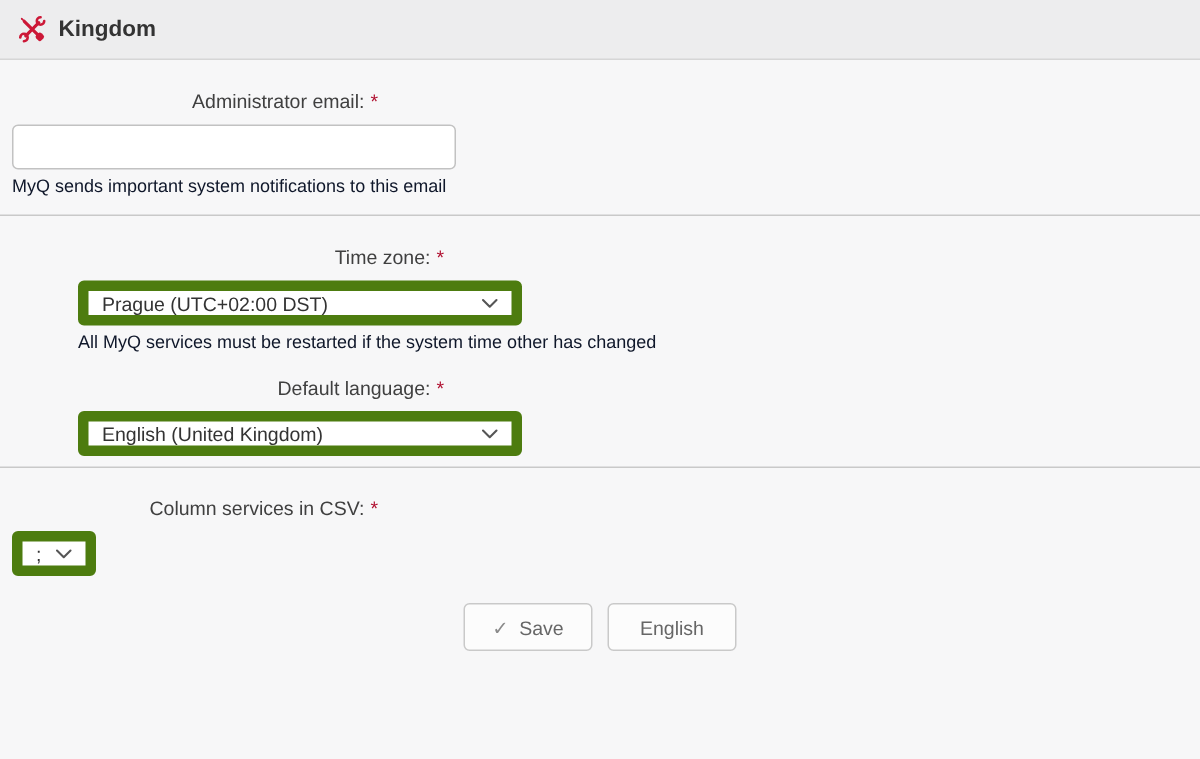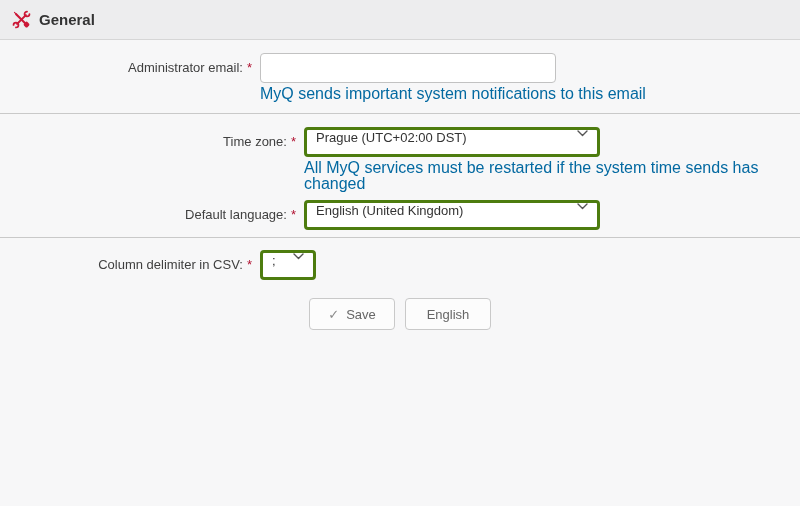--- a/index.html
+++ b/index.html
@@ -12,39 +12,39 @@
             display:flex; align-items:center; padding:0 12px; gap:8px; }
   .header .title { font-size:15px; font-weight:bold; color:#333; }
 
   
   .divider { border-top:1px solid #c9c9c9; }
   .section1 { padding:13px 0 11px 0; }
   .section2 { padding:13px 0 7px 0;margin-left:44px; }
   .section3 { padding:12px 0 0 0; }
 
   
-  .row { display:flex; align-items:flex-start; margin-bottom:8px; }
+  .row { display:flex; align-items:flex-start; margin-bottom:8px;flex-direction:column; }
   .row:last-child { margin-bottom:0; }
   .label-cell { width:252px; text-align:right; line-height:30px; font-size:13px;
                 color:#404040; flex:none; white-space:nowrap; }
   .req { color:#b01030; margin-left:4px; font-size:13px; }
   .field-cell { margin-left:8px; }
 
   .tinput { width:296px; height:30px; border:1px solid #c2c2c2; border-radius:4px;
             background:#fff; padding:0 8px; font-family:"Liberation Sans", sans-serif;
             font-size:13px; color:#333; outline:none; }
   .tinput.small { width:58px; }
 
-  .select { width:296px; height:30px; border:3px solid #4d7c0f; border-radius:4px;
-            background:#fff; padding:0 9px; display:flex; align-items:flex-start;
+  .select { width:296px; height:30px; border:7px solid #4d7c0f; border-radius:4px;
+            background:#fff; padding:0 9px; display:flex; align-items:center;
             justify-content:space-between; font-size:13px; color:#333; cursor:default; }
   .select.small { width:56px; }
   .select .chev { flex:none; margin-left:6px; display:flex; align-items:center; }
 
-  .hint { margin-top:3px; font-size:16px; color:#0369a1; line-height:16px; max-width:497px; }
+  .hint { margin-top:3px; font-size:12px; color:#0f172a; line-height:16px; max-width:497px; }
 
   
   .actions { display:flex; justify-content:center; gap:10px; margin-top:18px; }
   .btn { height:32px; min-width:86px; padding:0 18px; background:#fcfcfc;
          border:1px solid #c9c9c9; border-radius:4px; color:#666; font-size:13px;
          font-family:"Liberation Sans", sans-serif; display:inline-flex;
          align-items:center; justify-content:center; gap:7px; cursor:pointer; }
   .btn .check { color:#8a8a8a; font-size:13px; }
 </style>
 </head>
@@ -58,21 +58,21 @@
         <g fill="none" stroke="#cc1837" stroke-linecap="round">
           <line x1="4.4" y1="4.4" x2="13.6" y2="13.6" stroke-width="2.2"></line>
           <line x1="2.6" y1="2.6" x2="4.9" y2="4.9" stroke-width="1.2"></line>
           <line x1="14.6" y1="5.4" x2="5.4" y2="14.6" stroke-width="2.2"></line>
           <circle cx="15.8" cy="4.2" r="2.6" stroke-width="1.8" stroke-dasharray="12 5"></circle>
           <circle cx="4.2" cy="15.8" r="2.6" stroke-width="1.8" stroke-dasharray="12 5" transform="rotate(180 4.2 15.8)"></circle>
         </g>
         <rect x="12.7" y="12.7" width="5.2" height="5.2" rx="1.7" fill="#cc1837" transform="rotate(45 15.3 15.3)"></rect>
       </svg>
     </span>
-    <span class="title">General</span>
+    <span class="title">Kingdom</span>
   </div>
 
   <div class="section1">
     <div class="row">
       <div class="label-cell">
         <span>Administrator email:</span><span class="req">*</span>
       </div>
       <div class="field-cell">
         <input class="tinput" type="text" value="" style="">
         <div class="hint">MyQ sends important system notifications to this email</div>
@@ -90,21 +90,21 @@
       </div>
       <div class="field-cell">
         <div class="select">
           <span>Prague (UTC+02:00 DST)</span>
           <span class="chev">
             <svg width="11" height="7" viewBox="0 0 11 7">
                 <polyline points="1,1 5.5,5.5 10,1" fill="none" stroke="#555" stroke-width="1.4" stroke-linecap="round" stroke-linejoin="round"></polyline>
               </svg>
           </span>
         </div>
-        <div class="hint">All MyQ services must be restarted if the system time sends has changed</div>
+        <div class="hint">All MyQ services must be restarted if the system time other has changed</div>
       </div>
     </div>
 
     <div class="row">
       <div class="label-cell">
         <span>Default language:</span><span class="req">*</span>
       </div>
       <div class="field-cell">
         <div class="select">
           <span>English (United Kingdom)</span>
@@ -120,21 +120,21 @@
 
 
 
   </div>
 
   <div class="divider"></div>
 
   <div class="section3">
     <div class="row">
       <div class="label-cell">
-        <span>Column delimiter in CSV:</span><span class="req">*</span>
+        <span>Column services in CSV:</span><span class="req">*</span>
       </div>
       <div class="field-cell">
         <div class="select small">
           <span>;</span>
           <span class="chev">
             <svg width="11" height="7" viewBox="0 0 11 7">
                 <polyline points="1,1 5.5,5.5 10,1" fill="none" stroke="#555" stroke-width="1.4" stroke-linecap="round" stroke-linejoin="round"></polyline>
               </svg>
           </span>
         </div>

